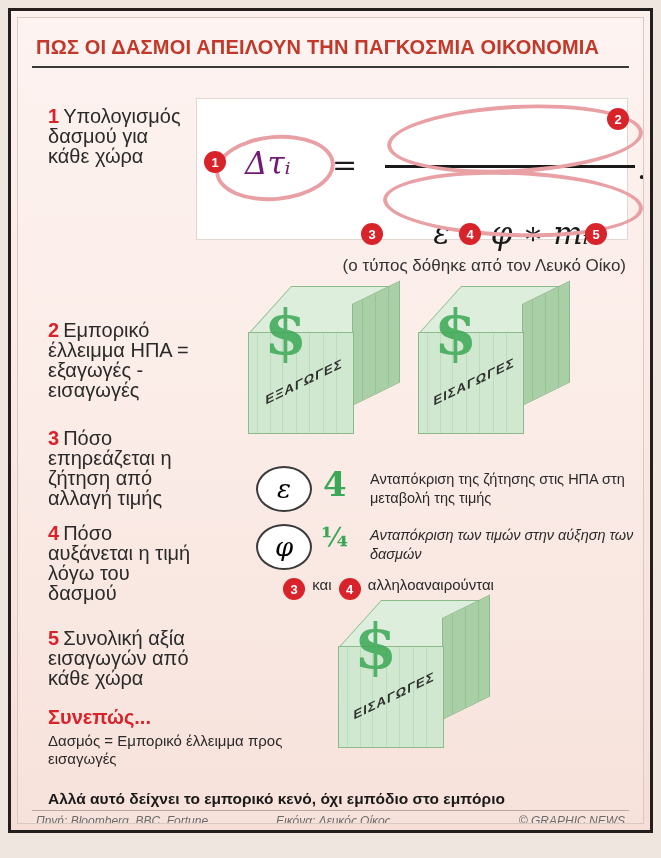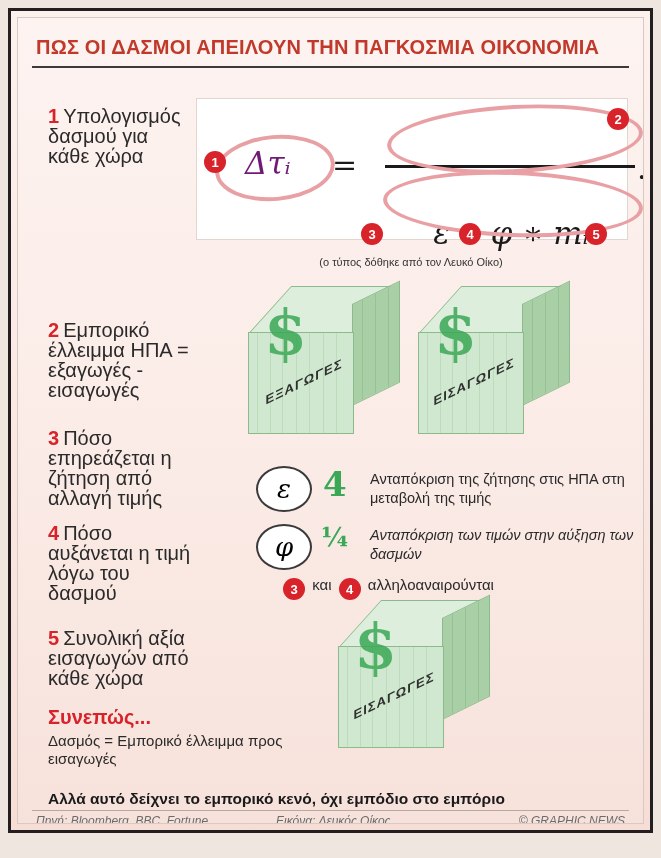--- a/index.html
+++ b/index.html
@@ -74,22 +74,22 @@
     display:flex;align-items:center;justify-content:center;
     font-family:"Liberation Sans",sans-serif;
   }
   .nc-1{left:186px;top:133px;}
   .nc-2{left:589px;top:90px;}
   .nc-3{left:343px;top:205px;}
   .nc-4{left:441px;top:205px;}
   .nc-5{left:567px;top:205px;}
 
   .caption{
-    position:absolute;left:178px;top:238px;width:430px;text-align:center;
-    font-size:11px;color:#333;
+    position:absolute;left:178px;top:238px;width:430px;text-align:right;
+    font-size:17px;color:#333;
   }
 
   
   .note{position:absolute;font-size:20px;color:#2a2a2a;line-height:20px;width:150px;margin-top:10px;}
   .note .n{
     display:inline-block;color:#d8232a;font-weight:bold;margin-right:4px;
   }
   .note-1{left:30px;top:78px;width:140px;}
   .note-2{left:30px;top:292px;}
   .note-3{left:30px;top:400px;}

